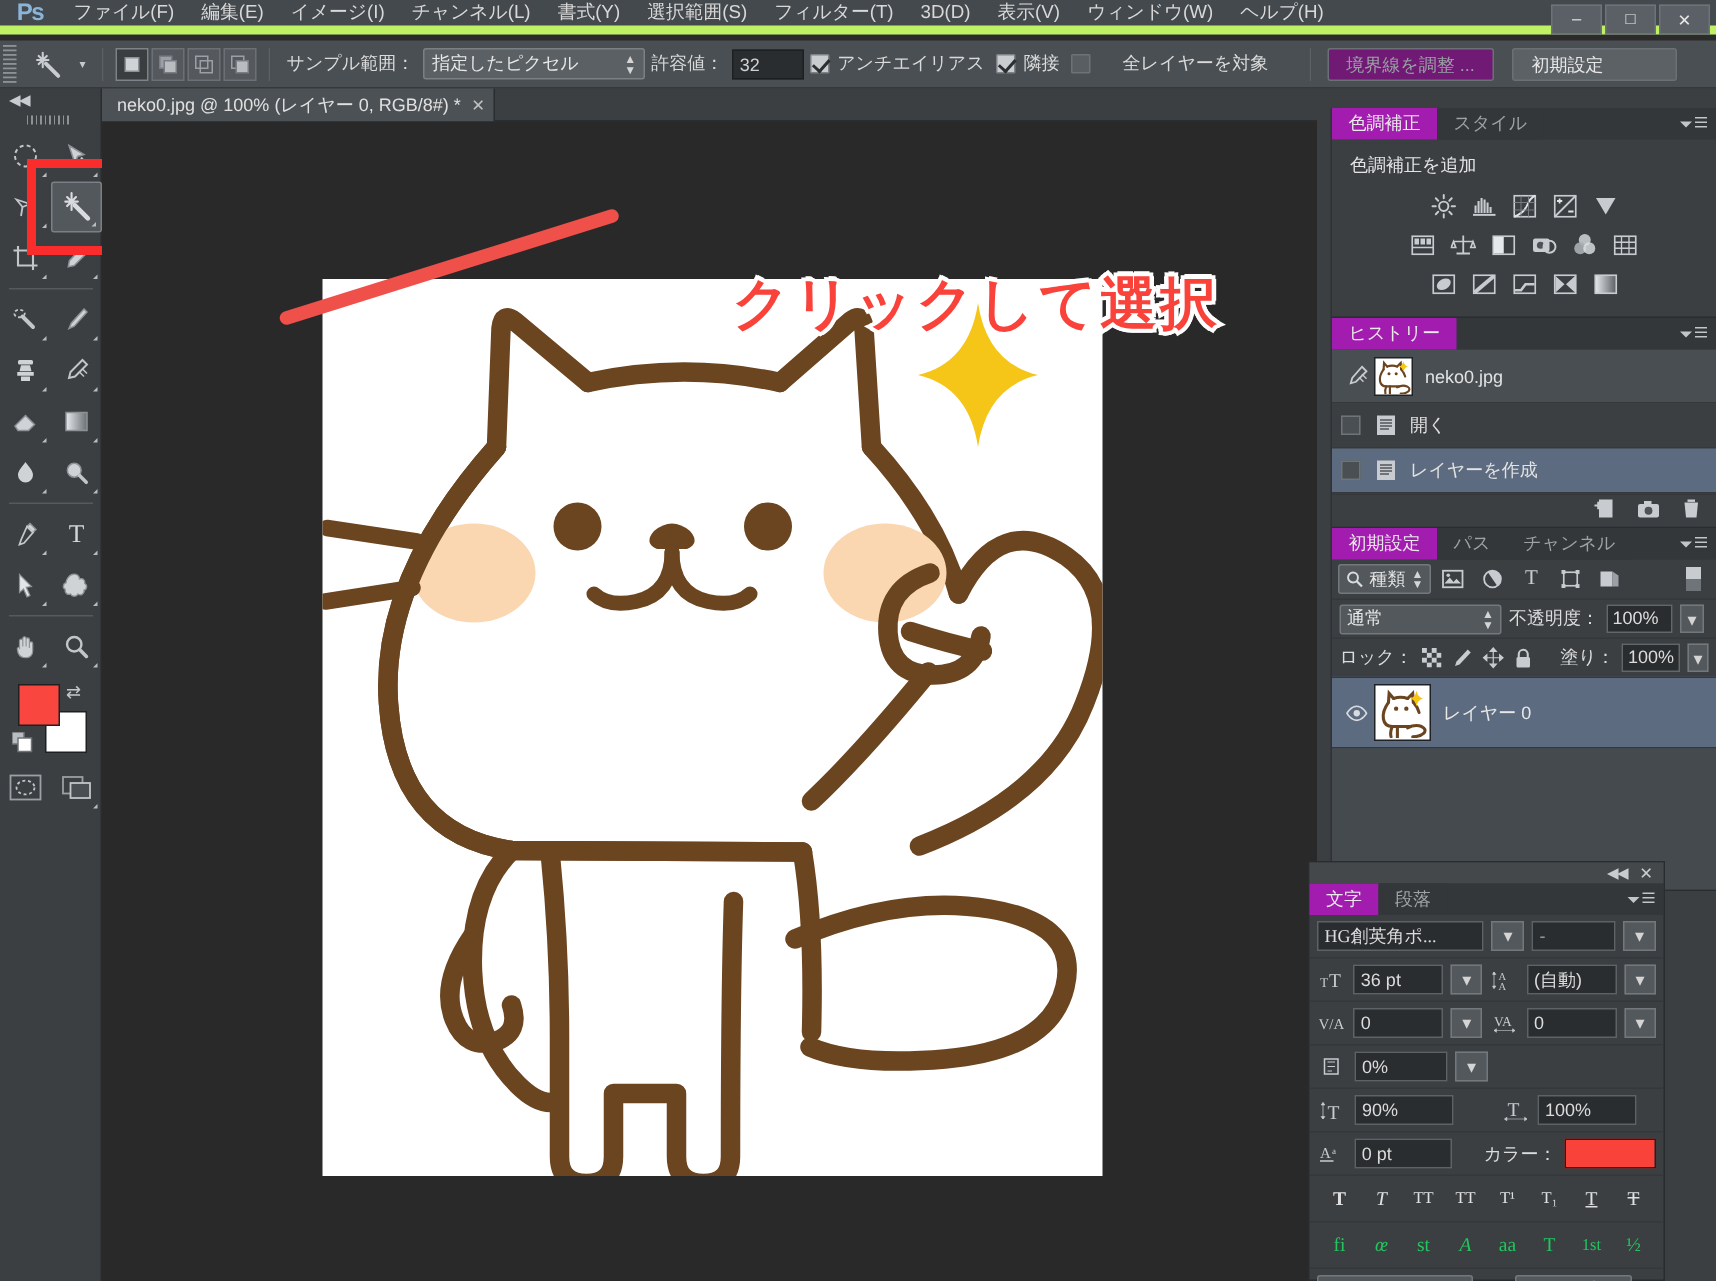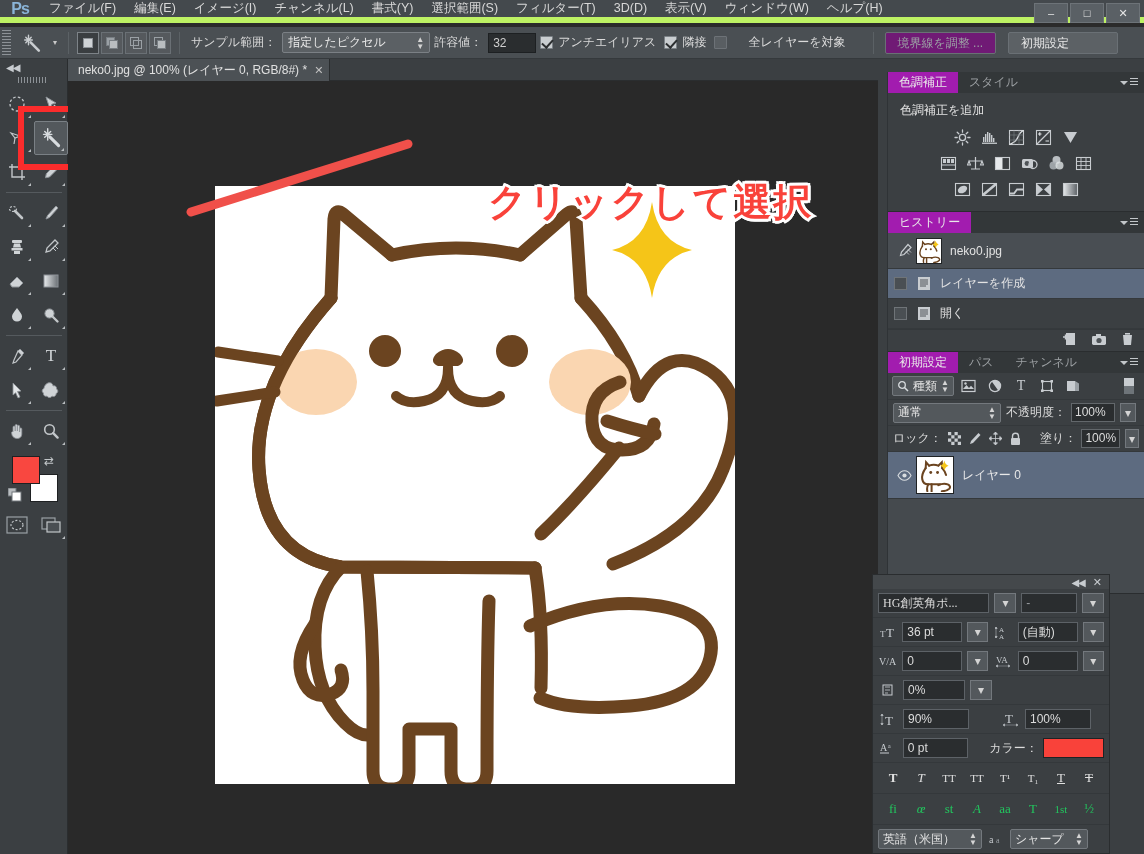--- a/index.html
+++ b/index.html
@@ -836,44 +836,44 @@
                 <path d="M24 32 q6 -3 11 -1 q4 2 2 5 q-3 3 -9 3"></path>
             </g>
             <circle cx="15" cy="17" r="1.7" fill="#6b4420"></circle>
               <circle cx="23" cy="17" r="1.7" fill="#6b4420"></circle>
             <path d="M31 3 q1 5 5 6 q-4 1 -5 6 q-1 -5 -5 -6 q4 -1 5 -6z" fill="#f5c518"></path>
           </svg>
         </span>
         <span class="hist-label">neko0.jpg</span>
       </div>
 
+      <div class="hist-row">
+        <span class="hist-check"></span>
+        <span style="width:20px;display:flex;justify-content:center;margin-right:6px;">
+          <svg width="14" height="15" viewBox="0 0 14 15">
+              <rect x="1" y="1" width="12" height="13" fill="#c8ccd0"></rect>
+              <g stroke="#50555a" stroke-width="1">
+                <path d="M3 4h8M3 6h8M3 8h8M3 10h6"></path>
+              </g>
+            </svg>
+        </span>
+        <span class="hist-label">開く</span>
+      </div>
+
       <div class="hist-row sel">
         <span class="hist-check"></span>
         <span style="width:20px;display:flex;justify-content:center;margin-right:6px;">
           <svg width="14" height="15" viewBox="0 0 14 15">
               <rect x="1" y="1" width="12" height="13" fill="#c8ccd0"></rect>
               <g stroke="#50555a" stroke-width="1">
                 <path d="M3 4h8M3 6h8M3 8h8M3 10h6"></path>
               </g>
             </svg>
         </span>
         <span class="hist-label">レイヤーを作成</span>
-      </div>
-
-      <div class="hist-row">
-        <span class="hist-check"></span>
-        <span style="width:20px;display:flex;justify-content:center;margin-right:6px;">
-          <svg width="14" height="15" viewBox="0 0 14 15">
-              <rect x="1" y="1" width="12" height="13" fill="#c8ccd0"></rect>
-              <g stroke="#50555a" stroke-width="1">
-                <path d="M3 4h8M3 6h8M3 8h8M3 10h6"></path>
-              </g>
-            </svg>
-        </span>
-        <span class="hist-label">開く</span>
       </div>
 
       <div class="panel-footer">
         <span>
           <svg width="15" height="14" viewBox="0 0 15 14">
               <rect x="4" y="1" width="9" height="12" fill="#c8ccd0"></rect>
               <path d="M1 5h5M3.5 2.5v5" stroke="#c8ccd0" stroke-width="1.4"></path>
             </svg>
         </span>
         <span>
@@ -1034,20 +1034,32 @@
       <div class="layers-empty"></div>
     </div>
   </div>
 
   <div class="charpanel">
     <div class="cp-titlebar">
       <span class="collapse-arrows">◀◀</span>
       <span class="xclose">✕</span>
     </div>
 
+    <div class="panel-tabs">
+      <div class="ptab active">文字</div>
+      <div class="ptab">段落</div>
+      <div class="pmenu">
+        <span class="tri"></span>
+          <span class="bars">
+            <i></i>
+            <i></i>
+            <i></i>
+          </span>
+      </div>
+    </div>
 
     <div class="cp-row">
       <span class="cp-field" style="width:112px;font-family:Liberation Serif, serif;">HG創英角ポ...</span>
       <span class="cp-caret">▾</span>
       <span class="cp-field" style="width:56px;color:#9a9ea2;">-</span>
       <span class="cp-caret">▾</span>
     </div>
 
     <div class="cp-row">
       <span class="cp-ico">

